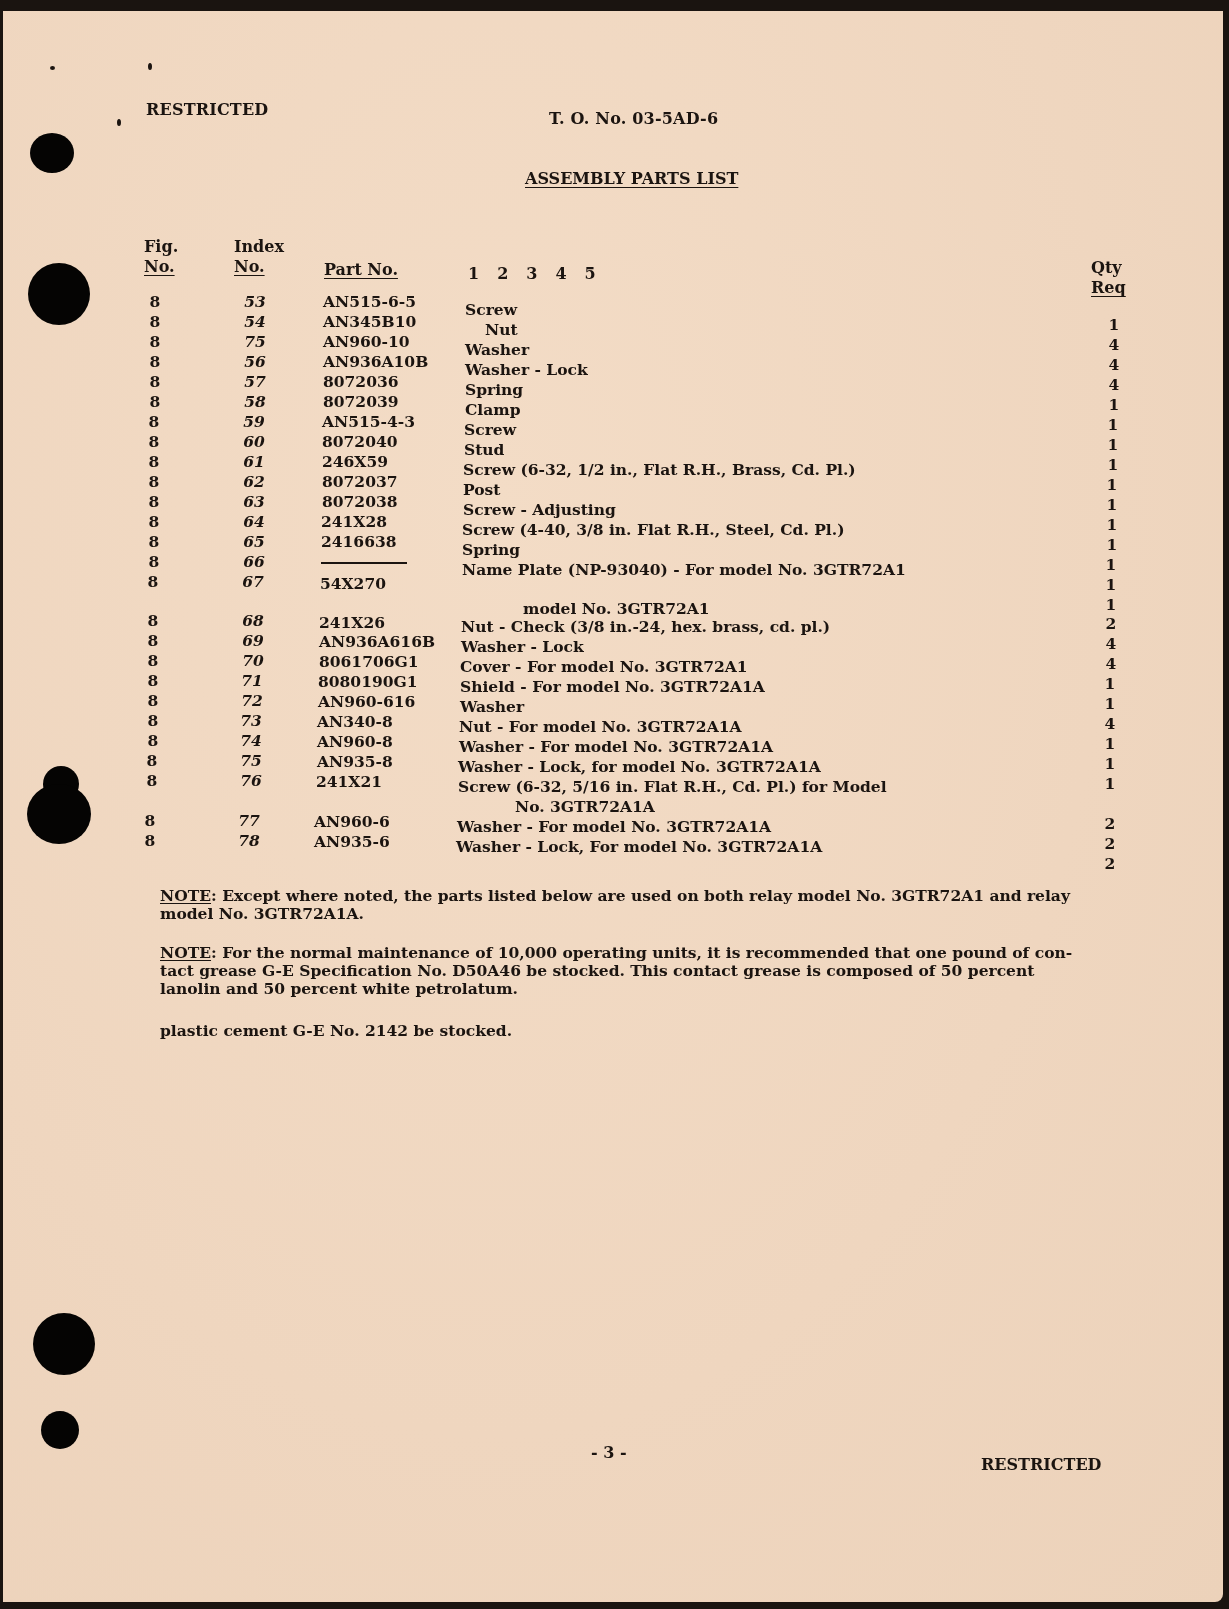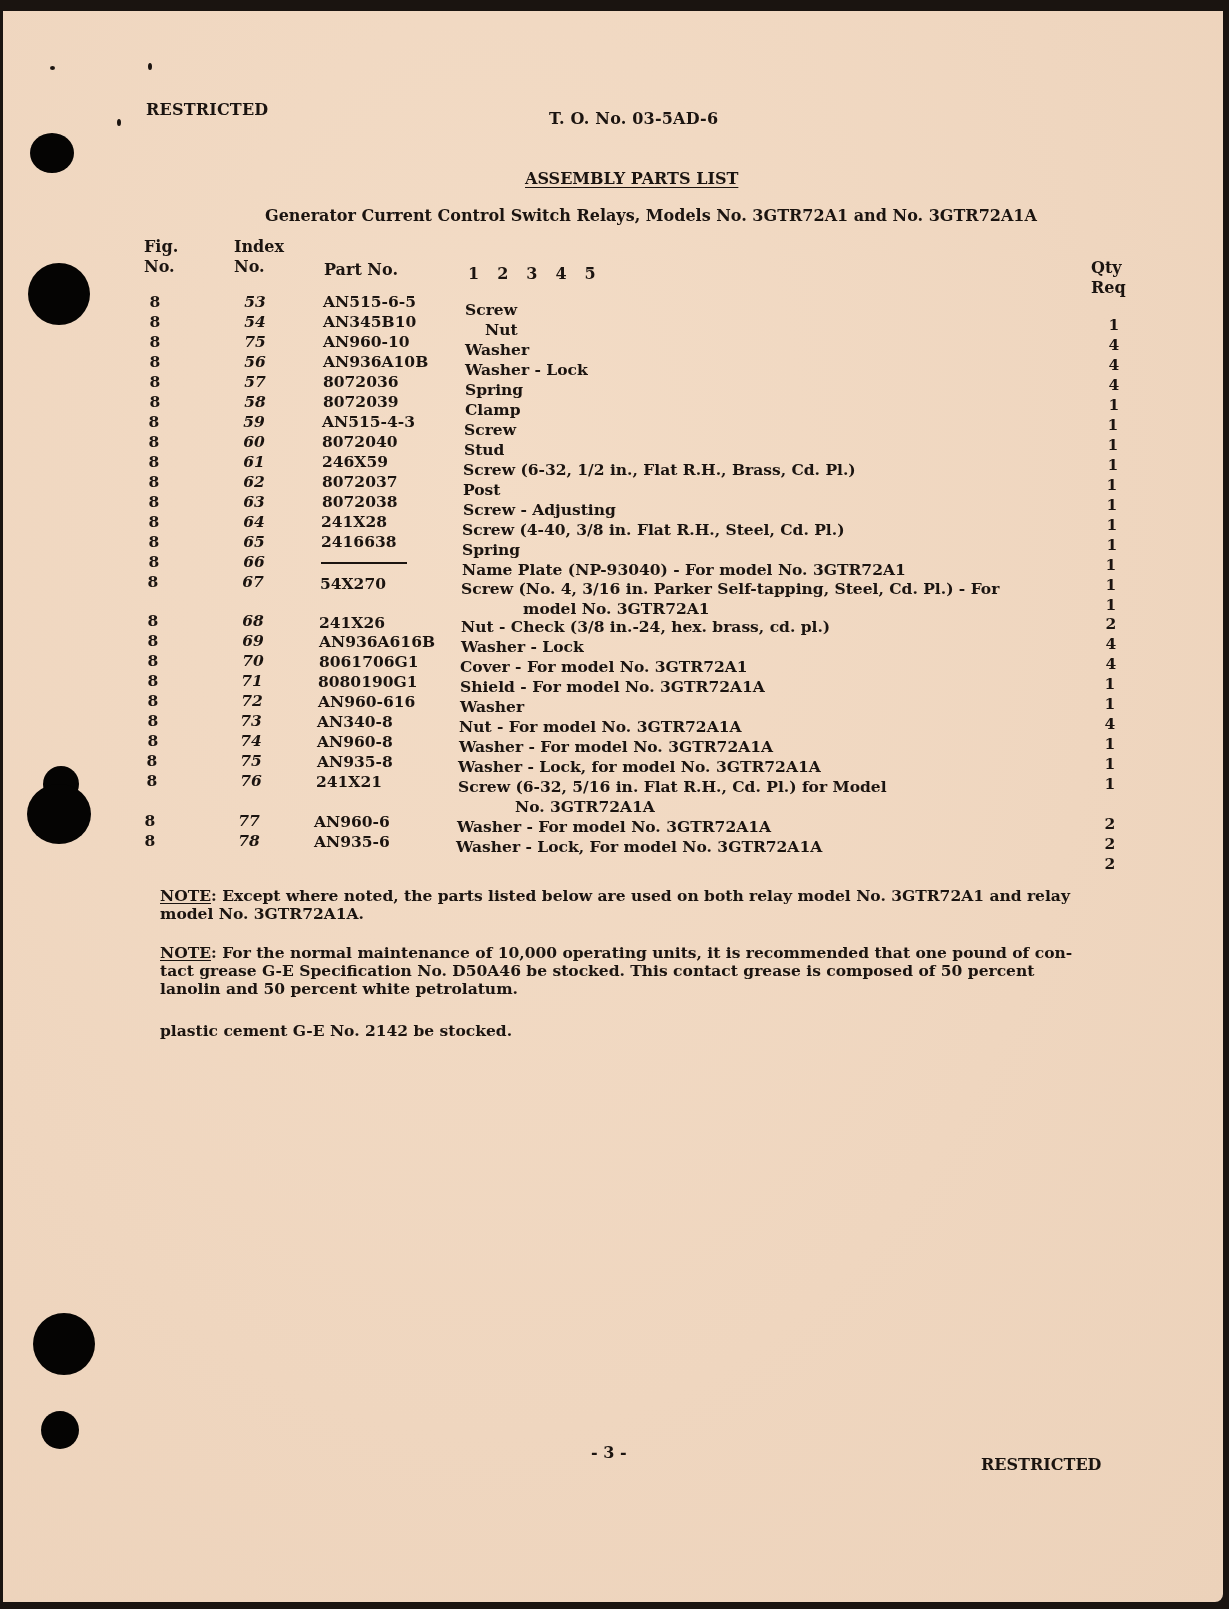--- a/index.html
+++ b/index.html
@@ -16,21 +16,21 @@
       font-family: "DejaVu Serif", "Liberation Serif", serif;
       color: #1b1410;
     }
     .abs { position: absolute; white-space: nowrap; }
     .hole { position: absolute; background: #050403; border-radius: 50%; }
     .speck { position: absolute; background: #1b1410; border-radius: 50%; }
     .hdr { font-size: 16px; font-weight: bold; letter-spacing: 0.2px; }
     .title { font-size: 16px; font-weight: bold; text-decoration: underline; text-underline-offset: 3px; }
     .subtitle { font-size: 16px; font-weight: bold; }
     .colhead { font-size: 16px; font-weight: bold; line-height: 20px; }
-    .u { text-underline-offset: 3px; }
+    .u { text-decoration: underline; text-underline-offset: 3px; }
     .row { position: absolute; height: 20px; font-size: 15.5px; font-weight: bold; line-height: 20px; }
     .c-fig { position: absolute; width: 20px; text-align: center; }
     .c-idx { position: absolute; width: 30px; text-align: center; font-style: italic; }
     .c-part { position: absolute; }
     .c-desc { position: absolute; }
     .c-qty { position: absolute; width: 14px; text-align: center; }
     .dash { display: inline-block; width: 86px; height: 2px; background: #1b1410; vertical-align: middle; }
     .note { position: absolute; font-size: 15.5px; font-weight: bold; line-height: 18px; width: 930px; }
     .note .lbl { text-decoration: underline; text-underline-offset: 2px; }
     .footer { font-size: 16px; font-weight: bold; }
@@ -47,21 +47,20 @@
   <div class="hole" style="left:30px;top:1302px;width:62px;height:62px;"></div>
   <div class="hole" style="left:38px;top:1400px;width:38px;height:38px;"></div>
   <div class="speck" style="left:47px;top:55px;width:5px;height:4px;"></div>
   <div class="speck" style="left:145px;top:52px;width:4px;height:7px;"></div>
   <div class="speck" style="left:114px;top:108px;width:4px;height:7px;"></div>
 
   <div class="abs hdr" style="left:143px;top:89px;">RESTRICTED</div>
   <div class="abs hdr" style="left:546px;top:98px;">T. O. No. 03-5AD-6</div>
 
   <div class="abs title" style="left:522px;top:158px;">ASSEMBLY PARTS LIST</div>
-  <div class="abs subtitle" style="left:262px;top:195px;">Generator Current Control Switch Relays, Models No. 3GTR72A1 and No. 3GTR72A1A</div>
 
   <div class="abs colhead" style="left:141px;top:226px;">Fig.</div>
   <div class="abs colhead u" style="left:141px;top:246px;width:38px;">No.</div>
   <div class="abs colhead" style="left:231px;top:226px;">Index</div>
   <div class="abs colhead u" style="left:231px;top:246px;width:50px;">No.</div>
   <div class="abs colhead u" style="left:321px;top:249px;">Part No.</div>
   <div class="abs colhead" style="left:465px;top:253px;">
     <span style="margin-right:18px">1</span><span style="margin-right:18px">2</span><span style="margin-right:18px">3</span><span style="margin-right:18px">4</span><span>5</span>
   </div>
   <div class="abs colhead" style="left:1088px;top:247px;">Qty</div>
@@ -162,21 +161,20 @@
       <span class="c-fig" style="left:141px">8</span>
         <span class="c-idx" style="left:236px">66</span>
         <span class="c-part" style="left:318px"><span class="dash"></span></span>
         <span class="c-desc" style="left:459px;top:8px">Name Plate (NP-93040) - For model No. 3GTR72A1</span>
         <span class="c-qty" style="left:1101px;top:3px">1</span>
     </div>
     <div class="row" style="top:561px;left:0;width:1200px;">
       <span class="c-fig" style="left:140px">8</span>
         <span class="c-idx" style="left:235px">67</span>
         <span class="c-part" style="left:317px;top:2px">54X270</span>
-        <span class="c-desc" style="left:458px;top:7px">Screw (No. 4, 3/16 in. Parker Self-tapping, Steel, Cd. Pl.) - For</span>
         <span class="c-desc" style="left:520px;top:27px">model No. 3GTR72A1</span>
         <span class="c-qty" style="left:1101px;top:3px">1</span>
         <span class="c-qty" style="left:1101px;top:23px">1</span>
     </div>
     <div class="row" style="top:600px;left:0;width:1200px;">
       <span class="c-fig" style="left:140px">8</span>
         <span class="c-idx" style="left:235px">68</span>
         <span class="c-part" style="left:316px;top:2px">241X26</span>
         <span class="c-desc" style="left:458px;top:6px">Nut - Check (3/8 in.-24, hex. brass, cd. pl.)</span>
         <span class="c-qty" style="left:1101px;top:3px">2</span>

